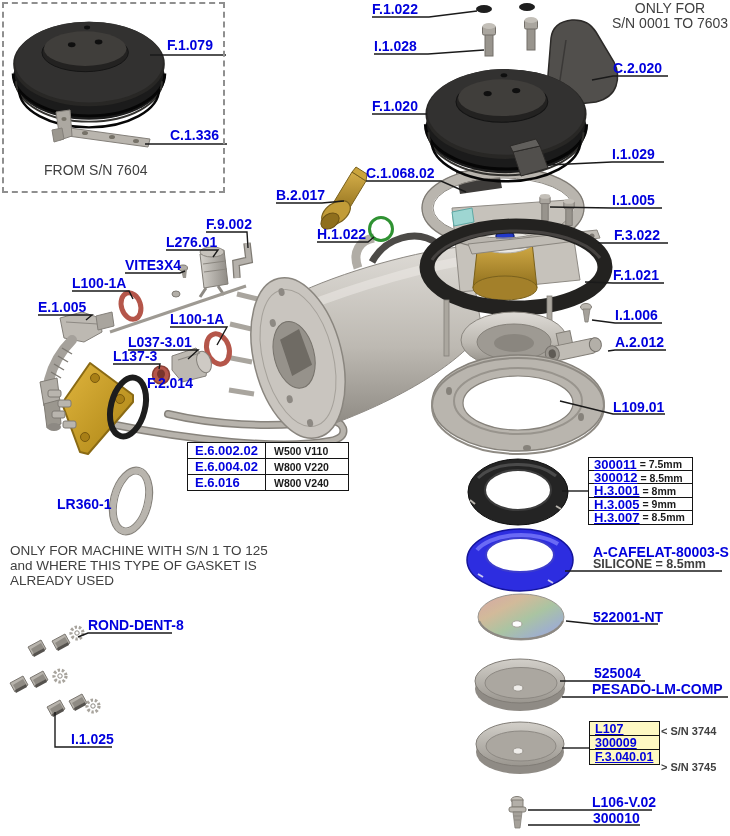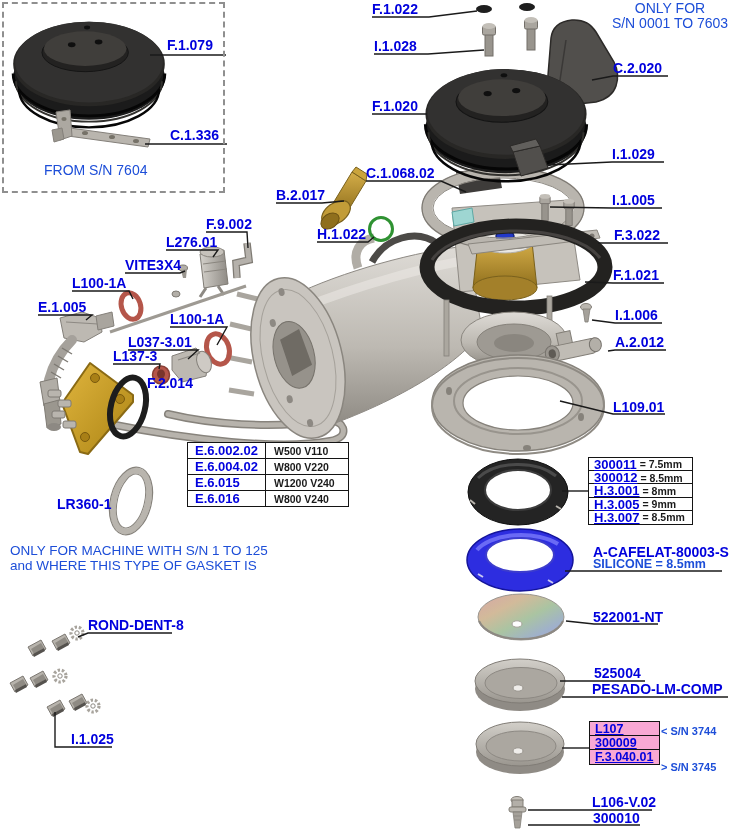--- a/index.html
+++ b/index.html
@@ -2,40 +2,40 @@
 <html><head>
 <meta charset="utf-8">
 <style>
   html,body{margin:0;padding:0;background:#fff;}
   #stage{position:relative;width:730px;height:836px;background:#ffffff;overflow:hidden;
          font-family:"Liberation Sans",sans-serif;}
   #art{position:absolute;left:0;top:0;z-index:1;}
   .lbl{position:absolute;z-index:3;font:bold 14px/14px "Liberation Sans",sans-serif;
        color:#0000dd;white-space:nowrap;}
   .blk{position:absolute;z-index:3;font:14px/15px "Liberation Sans",sans-serif;
-       color:#1d4ed8;white-space:nowrap;}
+       color:#404040;white-space:nowrap;}
   .blk.b{font-weight:bold;}
   .sm{font-size:12.5px;line-height:13px;text-align:right;}
   .xs{font-size:11px;line-height:12px;}
   #inset-box{position:absolute;left:2px;top:2px;width:219px;height:187px;
              border:2px dashed #8f8f8f;z-index:2;}
   #top-note{text-align:center;width:120px;}
   #machine-note div{white-space:nowrap;}
   #elem-table{position:absolute;left:187px;top:442px;z-index:3;border-collapse:collapse;background:#fff;}
   #elem-table td{border:1.6px solid #141414;height:14.5px;}
   #elem-table td.p{width:64px;padding:0 6px 0 7px;font:bold 13px "Liberation Sans",sans-serif;color:#0000dd;}
   #elem-table td.s{width:72px;padding:0 2px 0 8px;font:bold 10.5px "Liberation Sans",sans-serif;color:#1a1a1a;}
   #gasket-table{position:absolute;left:588px;top:457px;z-index:3;}
   .grow{display:flex;align-items:center;border:1.6px solid #141414;background:#fff;
         width:96px;height:12.8px;margin-top:-1.6px;padding:0 2px 0 5px;}
   .grow:first-child{margin-top:0;align-items:center;}
   .gpart{font:bold 13px "Liberation Sans",sans-serif;color:#0000dd;text-decoration:underline;margin-right:3px;}
   .gsize{font:bold 10.5px "Liberation Sans",sans-serif;color:#1a1a1a;}
   #screen-table{position:absolute;left:589px;top:721px;z-index:3;}
-  .srow{display:flex;align-items:flex-end;border:1.6px solid #141414;background:#f9a8d4;
+  .srow{display:flex;align-items:flex-end;border:1.6px solid #141414;background:#fef9c3;
         width:62px;height:13.6px;margin-top:-1.6px;padding:0 2px 0 5px;}
   .srow:first-child{margin-top:0;}
   .spart{font:bold 12.5px "Liberation Sans",sans-serif;color:#0000dd;text-decoration:underline;}
 </style>
 </head>
 <body>
 
 <div id="stage">
 
   <svg id="art" width="730" height="836" viewBox="0 0 730 836">
@@ -393,37 +393,34 @@
   <div class="blk b sm" style="left:593px;top:558px">SILICONE = 8.5mm</div>
   <div class="lbl" style="left:593px;top:610px">522001-NT</div>
   <div class="lbl" style="left:594px;top:666px">525004</div>
   <div class="lbl" style="left:592px;top:682px">PESADO-LM-COMP</div>
   <div class="lbl" style="left:592px;top:795px">L106-V.02</div>
   <div class="lbl" style="left:593px;top:811px">300010</div>
 
   <div class="blk" id="machine-note" style="left:10px;top:543px;font-size:13.5px;line-height:15px">
     <div>ONLY FOR MACHINE WITH S/N 1 TO 125</div>
     <div>and WHERE THIS TYPE OF GASKET IS</div>
+    <div>ALREADY USED</div>
   </div>
 
   <table id="elem-table">
     <tbody>
         <tr>
       <td class="p">E.6.002.02</td>
       <td class="s">W500 V110</td>
         </tr>
     <tr>
       <td class="p">E.6.004.02</td>
       <td class="s">W800 V220</td>
         </tr>
     <tr>
-      <td class="p">E.6.015</td>
-      <td class="s">W1200 V240</td>
-        </tr>
-    <tr>
       <td class="p">E.6.016</td>
       <td class="s">W800 V240</td>
         </tr>
   </tbody>
     </table>
 
   <div id="gasket-table">
     <div class="grow">
       <span class="gpart">300011</span>
       <span class="gsize">= 7.5mm</span>

